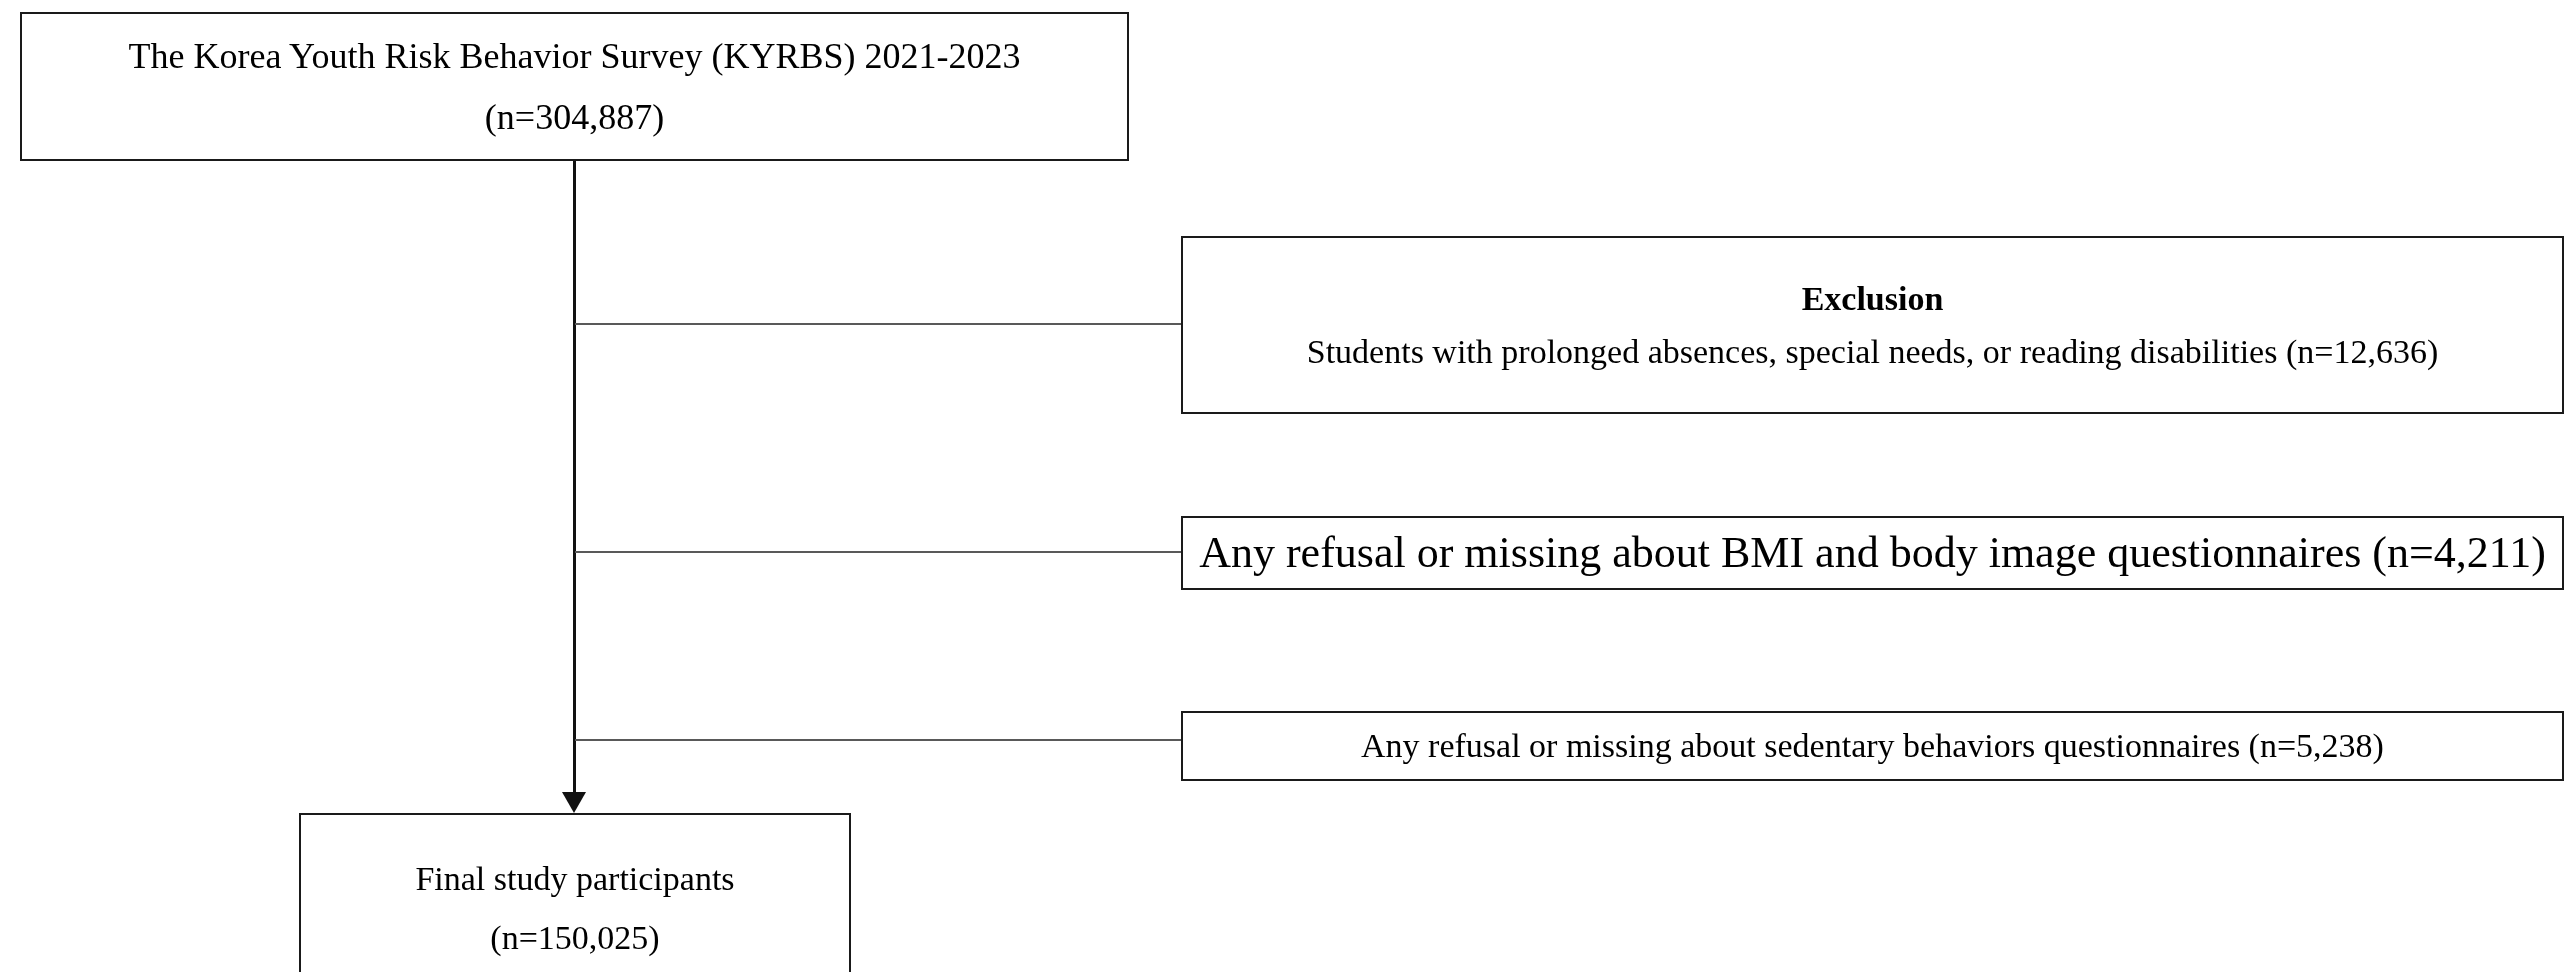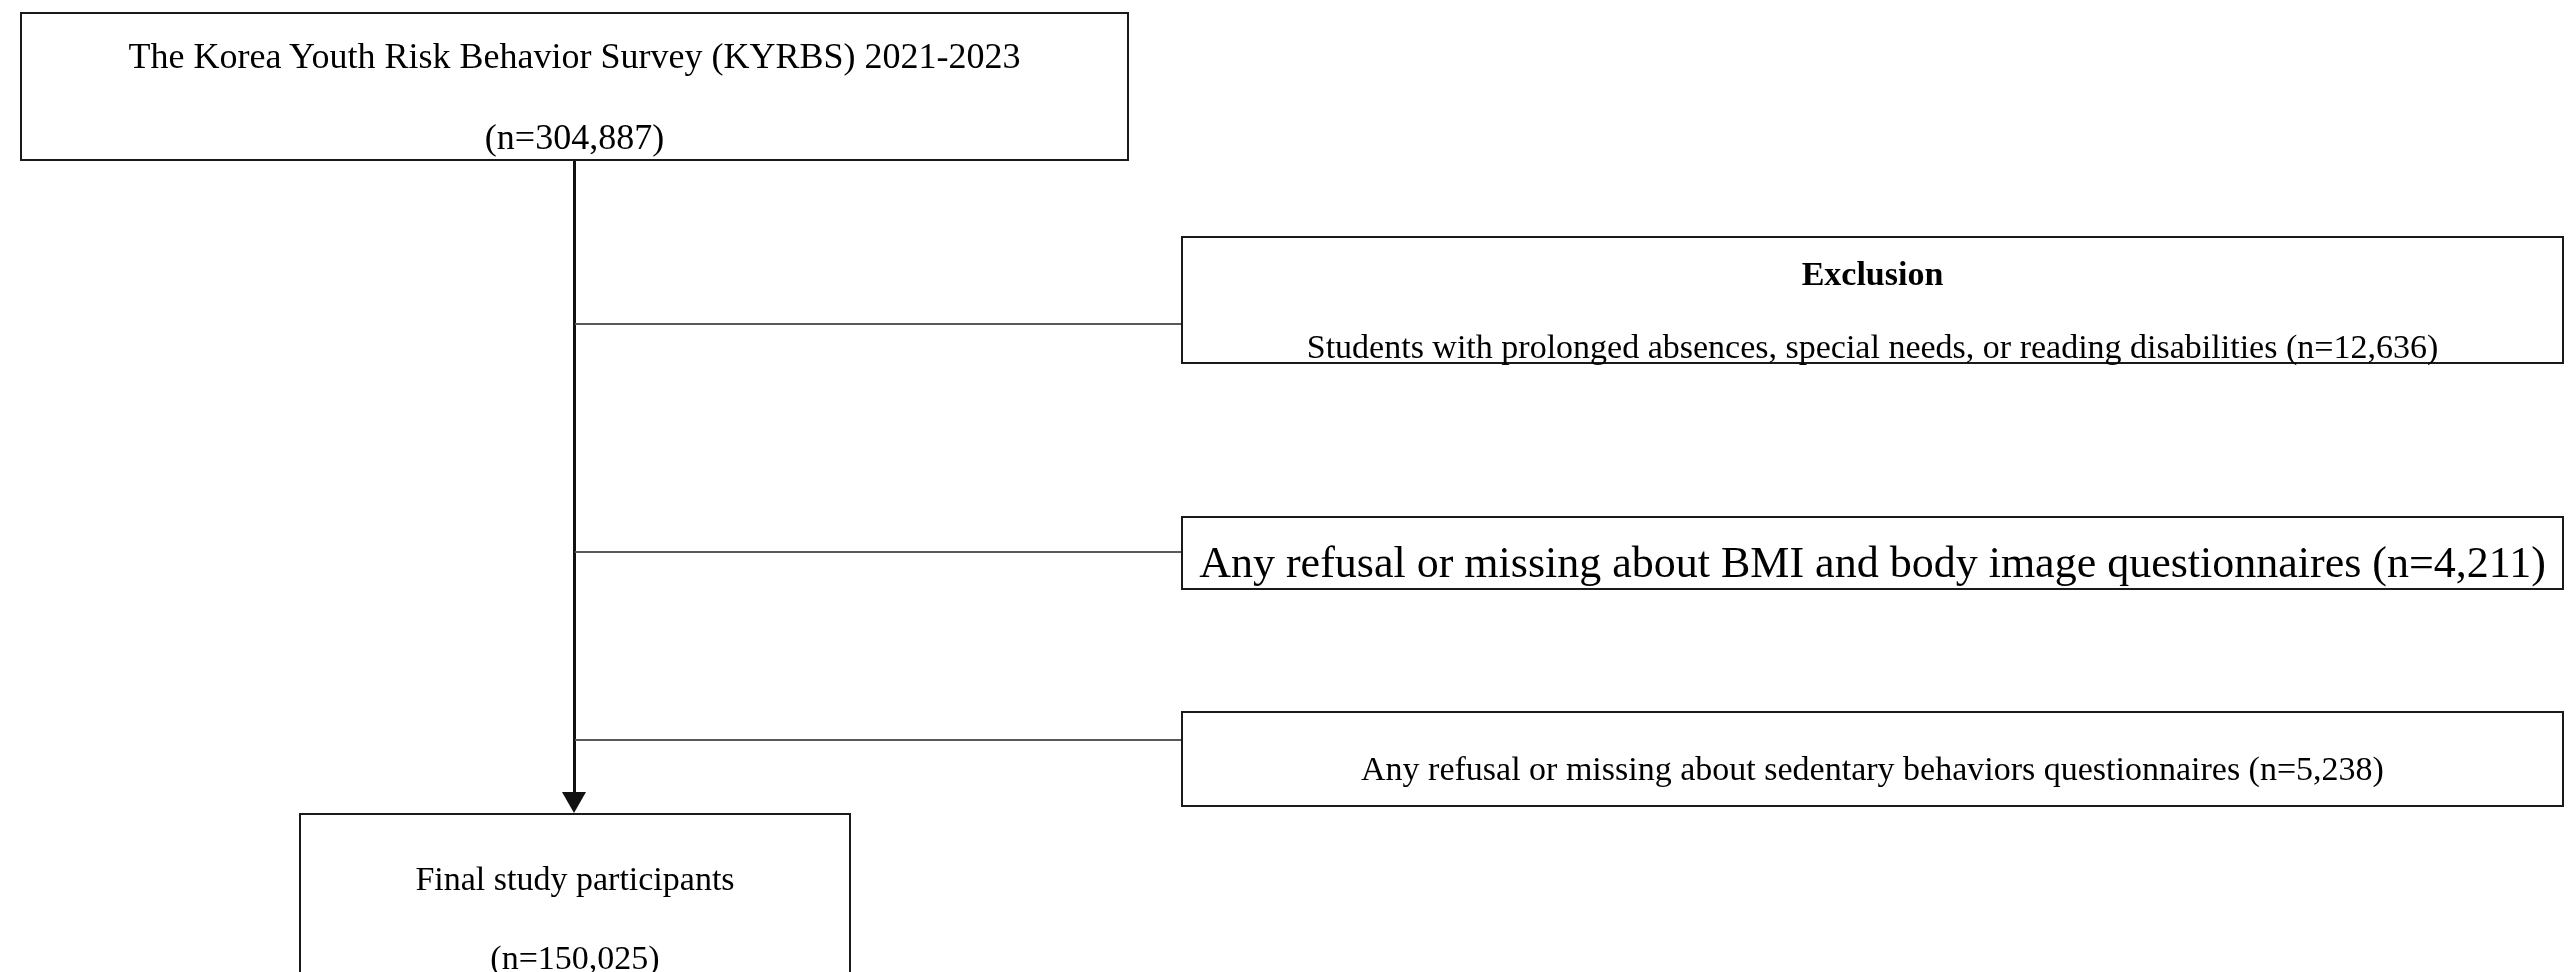--- a/index.html
+++ b/index.html
@@ -23,38 +23,37 @@
     background: var(--background, #ffffff);
     display: flex;
     flex-direction: column;
     align-items: center;
     justify-content: center;
     text-align: center;
   }
   .line {
     white-space: nowrap;
     line-height: 1;
-    margin-top: 20px;
   }
   .bold { font-weight: bold; }
 
   #box-source {
     left: 20px; top: 12px; width: 1109px; height: 149px;
     font-size: 36px; row-gap: 25.5px;
   }
   #box-exclusion {
-    left: 1181px; top: 236px; width: 1383px; height: 128px;
+    left: 1181px; top: 236px; width: 1383px; height: 178px;
     font-size: 34px; row-gap: 19px;
   }
   #box-bmi {
     left: 1181px; top: 516px; width: 1383px; height: 74px;
     font-size: 44px;
   }
   #box-sedentary {
-    left: 1181px; top: 711px; width: 1383px; height: 96px;
+    left: 1181px; top: 711px; width: 1383px; height: 70px;
     font-size: 34px;
   }
   #box-final {
     left: 299px; top: 813px; width: 552px; height: 191px;
     font-size: 34px; row-gap: 25.5px;
   }
 
   .vline {
     position: absolute;
     left: 573px; top: 161px;

